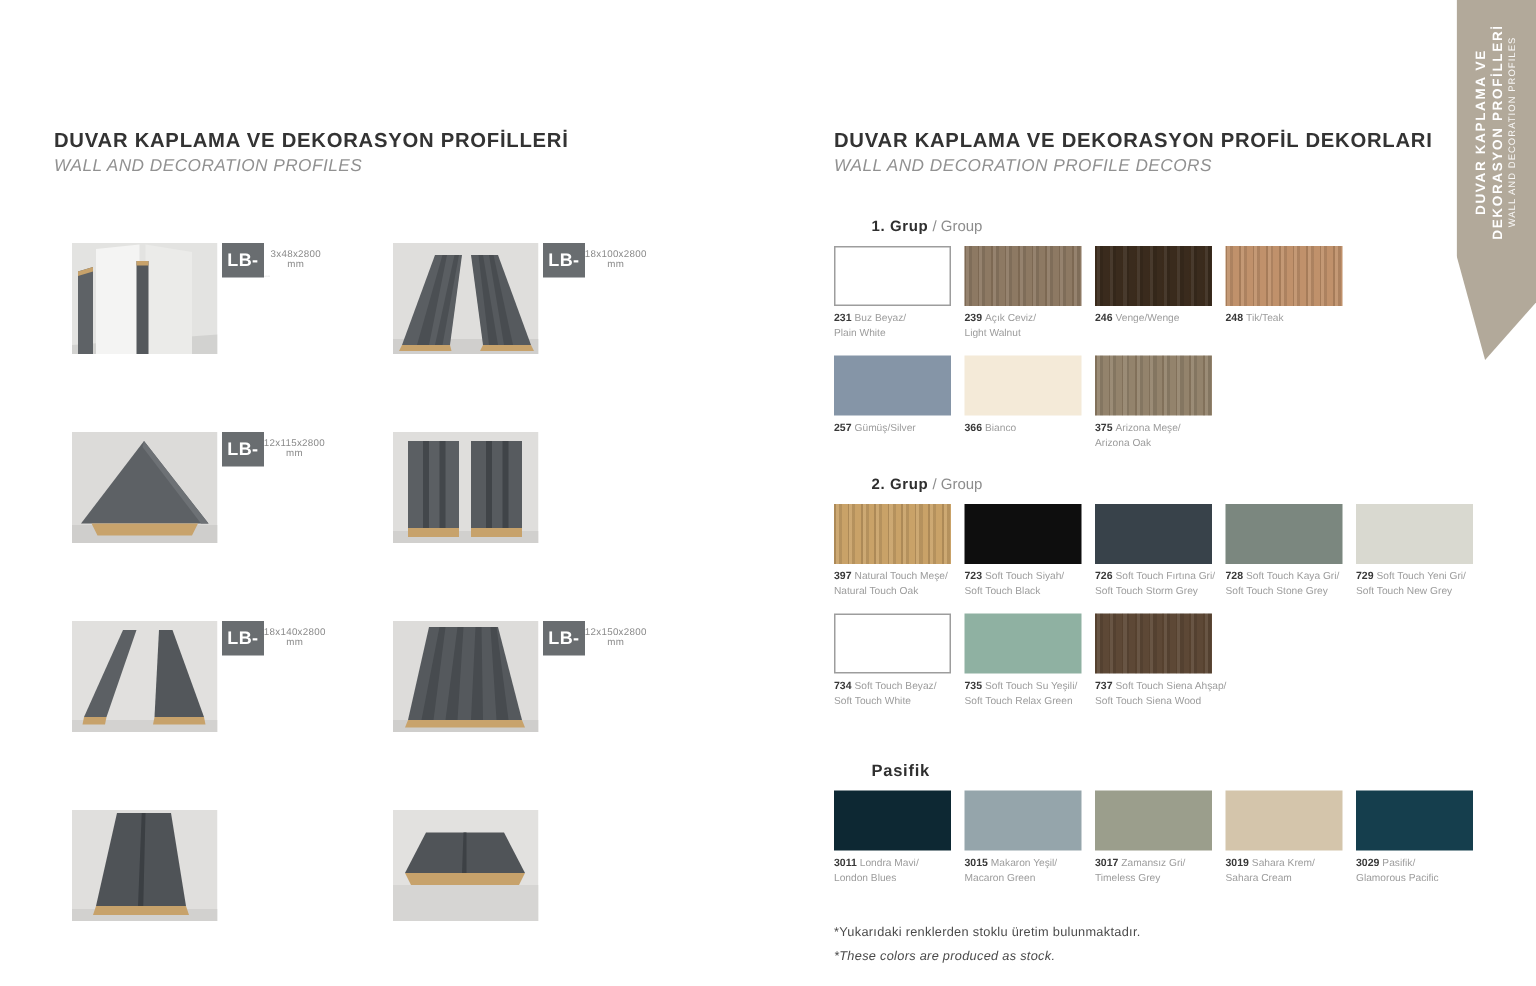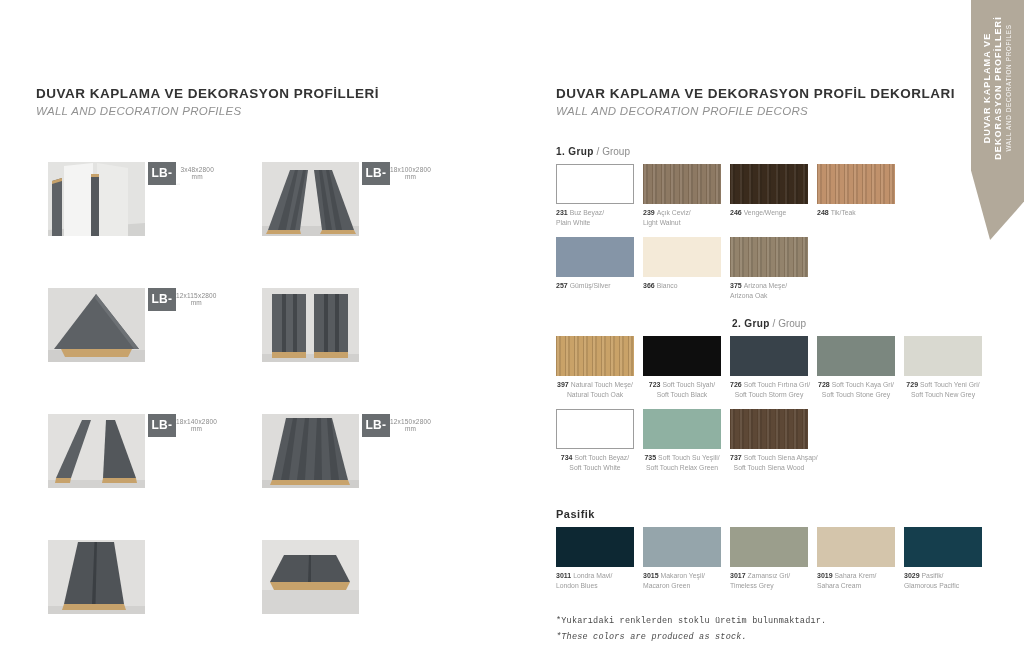--- a/index.html
+++ b/index.html
@@ -25,40 +25,40 @@
     font-size:12px;font-weight:bold;text-align:center;letter-spacing:.3px;}
   .diagram{margin-top:11px;height:22px;}
   .diagram svg{width:100%;height:100%;display:block;}
   .diagram path,.diagram rect{fill:#e9eaea;stroke:#85888b;stroke-width:.7;stroke-linejoin:round;}
   .diagram .hatch{fill:none;stroke:#9b9ea0;stroke-width:.5;}
   .product-dims{margin-top:4px;font-size:6.5px;color:#8a8a8a;text-align:center;letter-spacing:.2px;}
 
   
   .group{position:absolute;left:556px;}
   .group-g1{top:147px;}
-  .group-g2{top:319px;text-align:center;}
+  .group-g2{top:319px;}
   .group-g3{top:509px;}
   .group-label{font-size:10px;line-height:10px;color:#2f2f2f;margin-bottom:7px;}
-  .group-label b{letter-spacing:.4px;}
+  .group-label b{letter-spacing:.4px;margin-left:25px;}
   .group-g3 .group-label b{font-size:11px;letter-spacing:.5px;}
   .group-label .light{color:#8d8d8d;}
   .swatch-row{display:flex;gap:9px;margin-bottom:9px;align-items:flex-start;}
   .swatch-cell{width:78px;flex:0 0 78px;}
   .swatch-box{width:78px;height:40px;position:relative;}
   .swatch-box.bordered{box-sizing:border-box;border:1px solid #9d9d9d;}
   .swatch-box.wood::after{content:"";position:absolute;inset:0;
     background:repeating-linear-gradient(90deg,
       rgba(60,40,20,.20) 0 1px, rgba(255,255,255,.07) 1px 3px,
       rgba(0,0,0,.10) 3px 5px, rgba(255,255,255,0) 5px 9px);}
   .swatch-caption{margin-top:4px;font-size:6.8px;line-height:1.45;color:#9c9c9c;white-space:nowrap;}
   .swatch-caption .code{font-weight:bold;color:#383838;font-size:7px;margin-right:2px;}
 
   
   #footnotes{position:absolute;left:556px;top:616px;font-size:8.5px;color:#4a4a4a;}
-  #footnotes .fn{margin-bottom:6px;letter-spacing:.2px;font-family:Liberation Mono, monospace;}
+  #footnotes .fn{margin-bottom:6px;letter-spacing:.2px;}
   #footnotes .fn.en{font-style:italic;}
 
   
   #side-tab{position:absolute;left:971px;top:0;width:53px;height:240px;background:#b2a99a;
     clip-path:polygon(0 0,100% 0,100% 84%,36% 100%,0 71%);}
   .tab-text{position:absolute;left:50%;top:88px;transform:translate(-50%,-50%) rotate(-90deg);
     width:150px;text-align:center;color:#ffffff;white-space:nowrap;}
   .tab-line-bold{font-size:9px;font-weight:bold;letter-spacing:1.1px;line-height:11px;}
   .tab-line-small{font-size:6.3px;letter-spacing:.7px;line-height:10px;color:rgba(255,255,255,.92);}
 </style>

